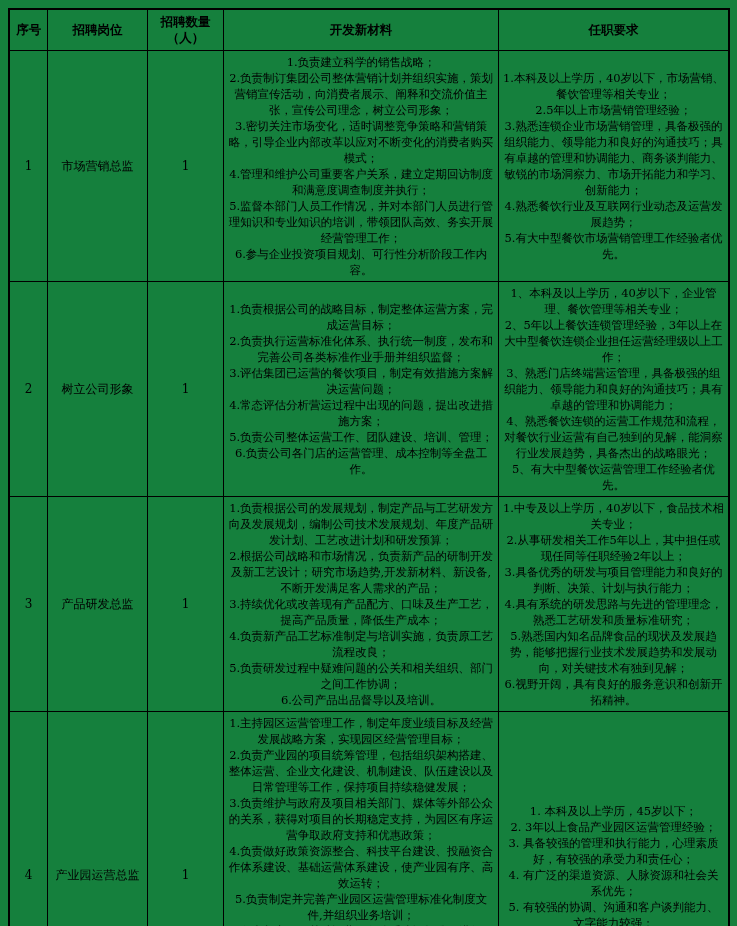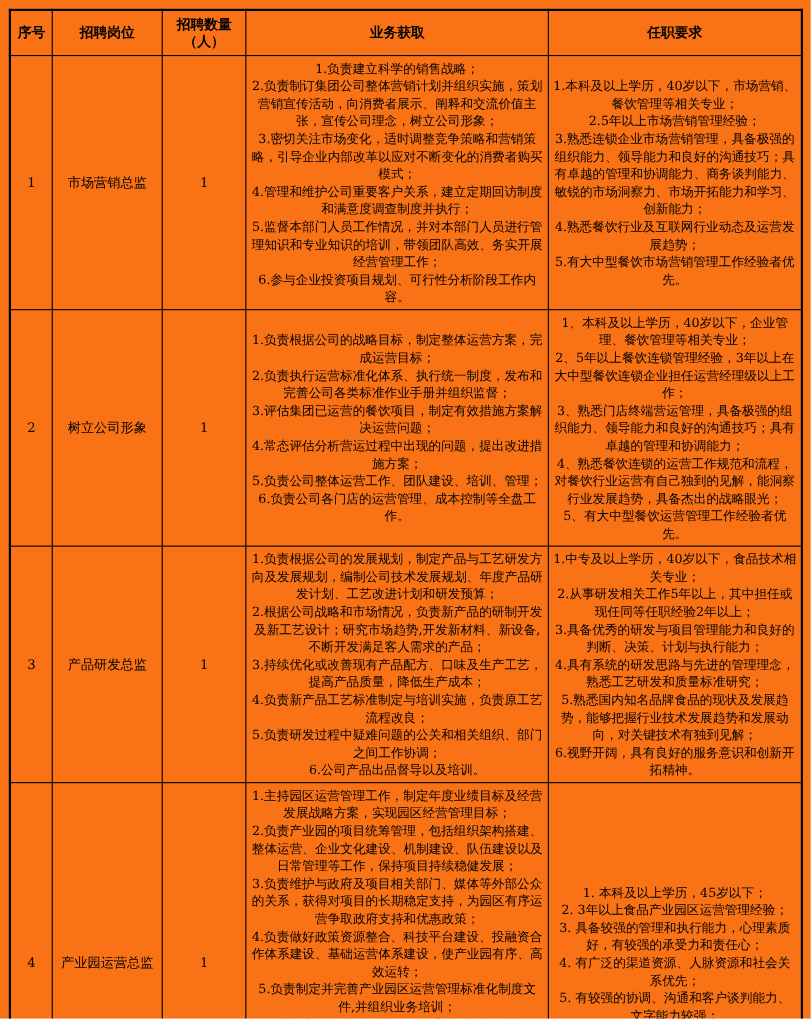--- a/index.html
+++ b/index.html
@@ -5,21 +5,21 @@
   html, body {
     margin: 0;
     padding: 0;
     background: #ffffff;
     font-family: "DejaVu Serif", "Liberation Serif", serif;
     color: #000000;
   }
   .page {
     width: 737px;
     height: 926px;
-    background: #f97316;
+    background: #15803d;
     box-sizing: border-box;
     padding: 8px 7px 6px 8px;
   }
   table.recruit {
     border-collapse: collapse;
     table-layout: fixed;
     width: 722px;
     border: 2px solid #000000;
   }
   table.recruit th, table.recruit td {
@@ -62,21 +62,21 @@
 <body>
 
 <div class="page">
   <table class="recruit">
     <thead>
       <tr>
         <th class="col-no">序号</th>
         <th class="col-pos">招聘岗位</th>
         <th class="col-count">招聘数量
 （人）</th>
-        <th class="col-desc">业务获取</th>
+        <th class="col-desc">开发新材料</th>
         <th class="col-req">任职要求</th>
       </tr>
     </thead>
     <tbody>
       <tr class="r1">
         <td class="c-no">1</td>
         <td class="c-pos">市场营销总监</td>
         <td class="c-count">1</td>
         <td class="c-desc">1.负责建立科学的销售战略；
 2.负责制订集团公司整体营销计划并组织实施，策划营销宣传活动，向消费者展示、阐释和交流价值主张，宣传公司理念，树立公司形象；

